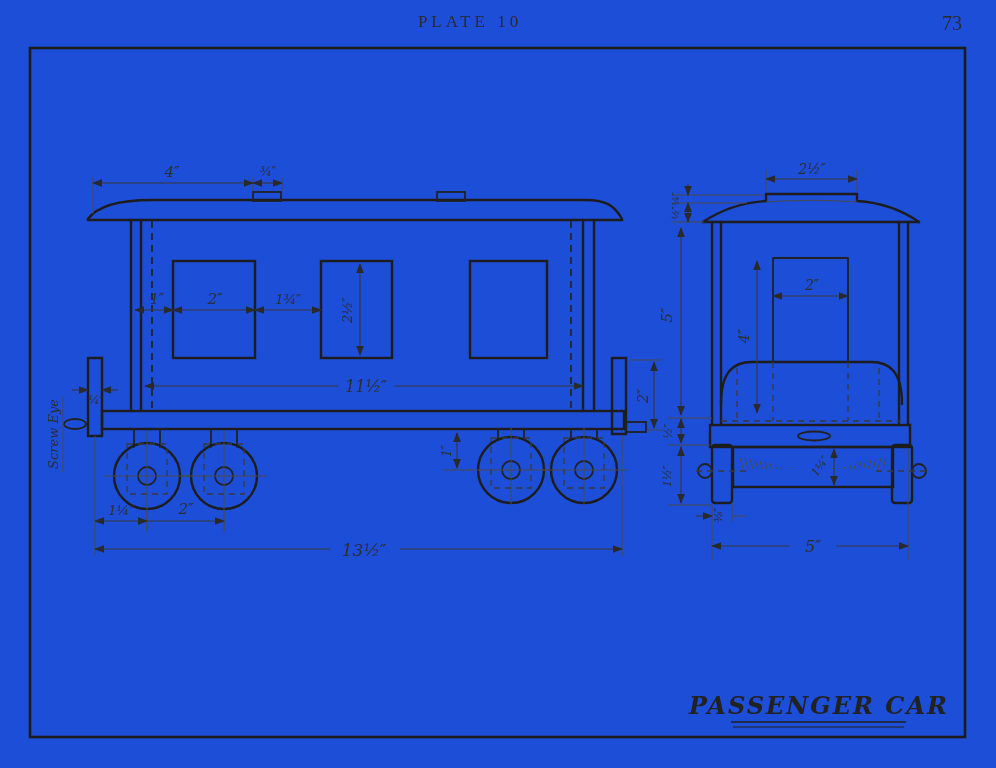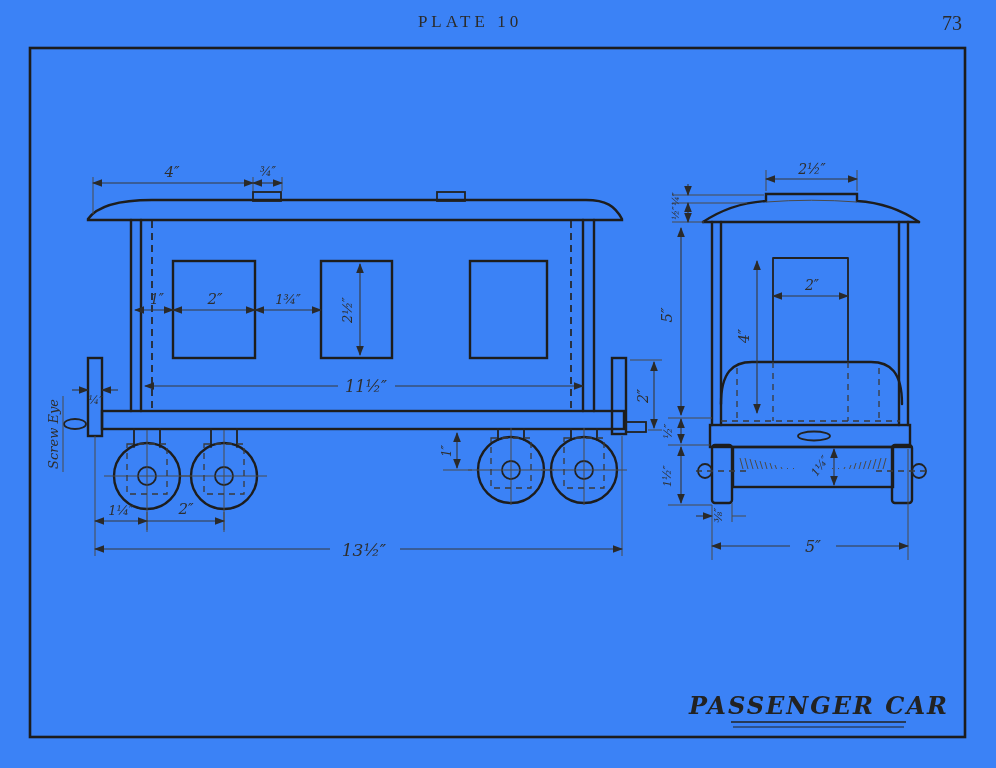--- a/index.html
+++ b/index.html
@@ -1,16 +1,16 @@
 <!DOCTYPE html>
 <html><head>
 <meta charset="utf-8">
 <style>
   html,body{margin:0;padding:0;background:#efefec;}
-  .sheet{position:relative;width:996px;height:768px;background:#3b82f6;overflow:hidden;}
+  .sheet{position:relative;width:996px;height:768px;background:#1d4ed8;overflow:hidden;}
   svg{display:block;}
   .ink2{stroke:#1d1d1d;stroke-width:2.4;fill:none;stroke-linecap:round;}
   .ink{stroke:#222;stroke-width:1.8;fill:none;stroke-linecap:round;}
   .thin{stroke:#4a4a4a;stroke-width:1;fill:none;}
   .dim{stroke:#383838;stroke-width:1.1;fill:none;}
   .dash{stroke:#242424;stroke-width:1.7;fill:none;stroke-dasharray:7 5;}
   .dashthin{stroke:#3a3a3a;stroke-width:1.3;fill:none;stroke-dasharray:6 5;}
   .dimtxt{font-family:"DejaVu Serif",serif;font-style:italic;fill:#2e2e2e;}
   .hdr{font-family:"Liberation Serif",serif;fill:#2b2b2b;}
   .title{font-family:"DejaVu Serif",serif;font-style:italic;font-weight:bold;letter-spacing:2px;fill:#222;}

